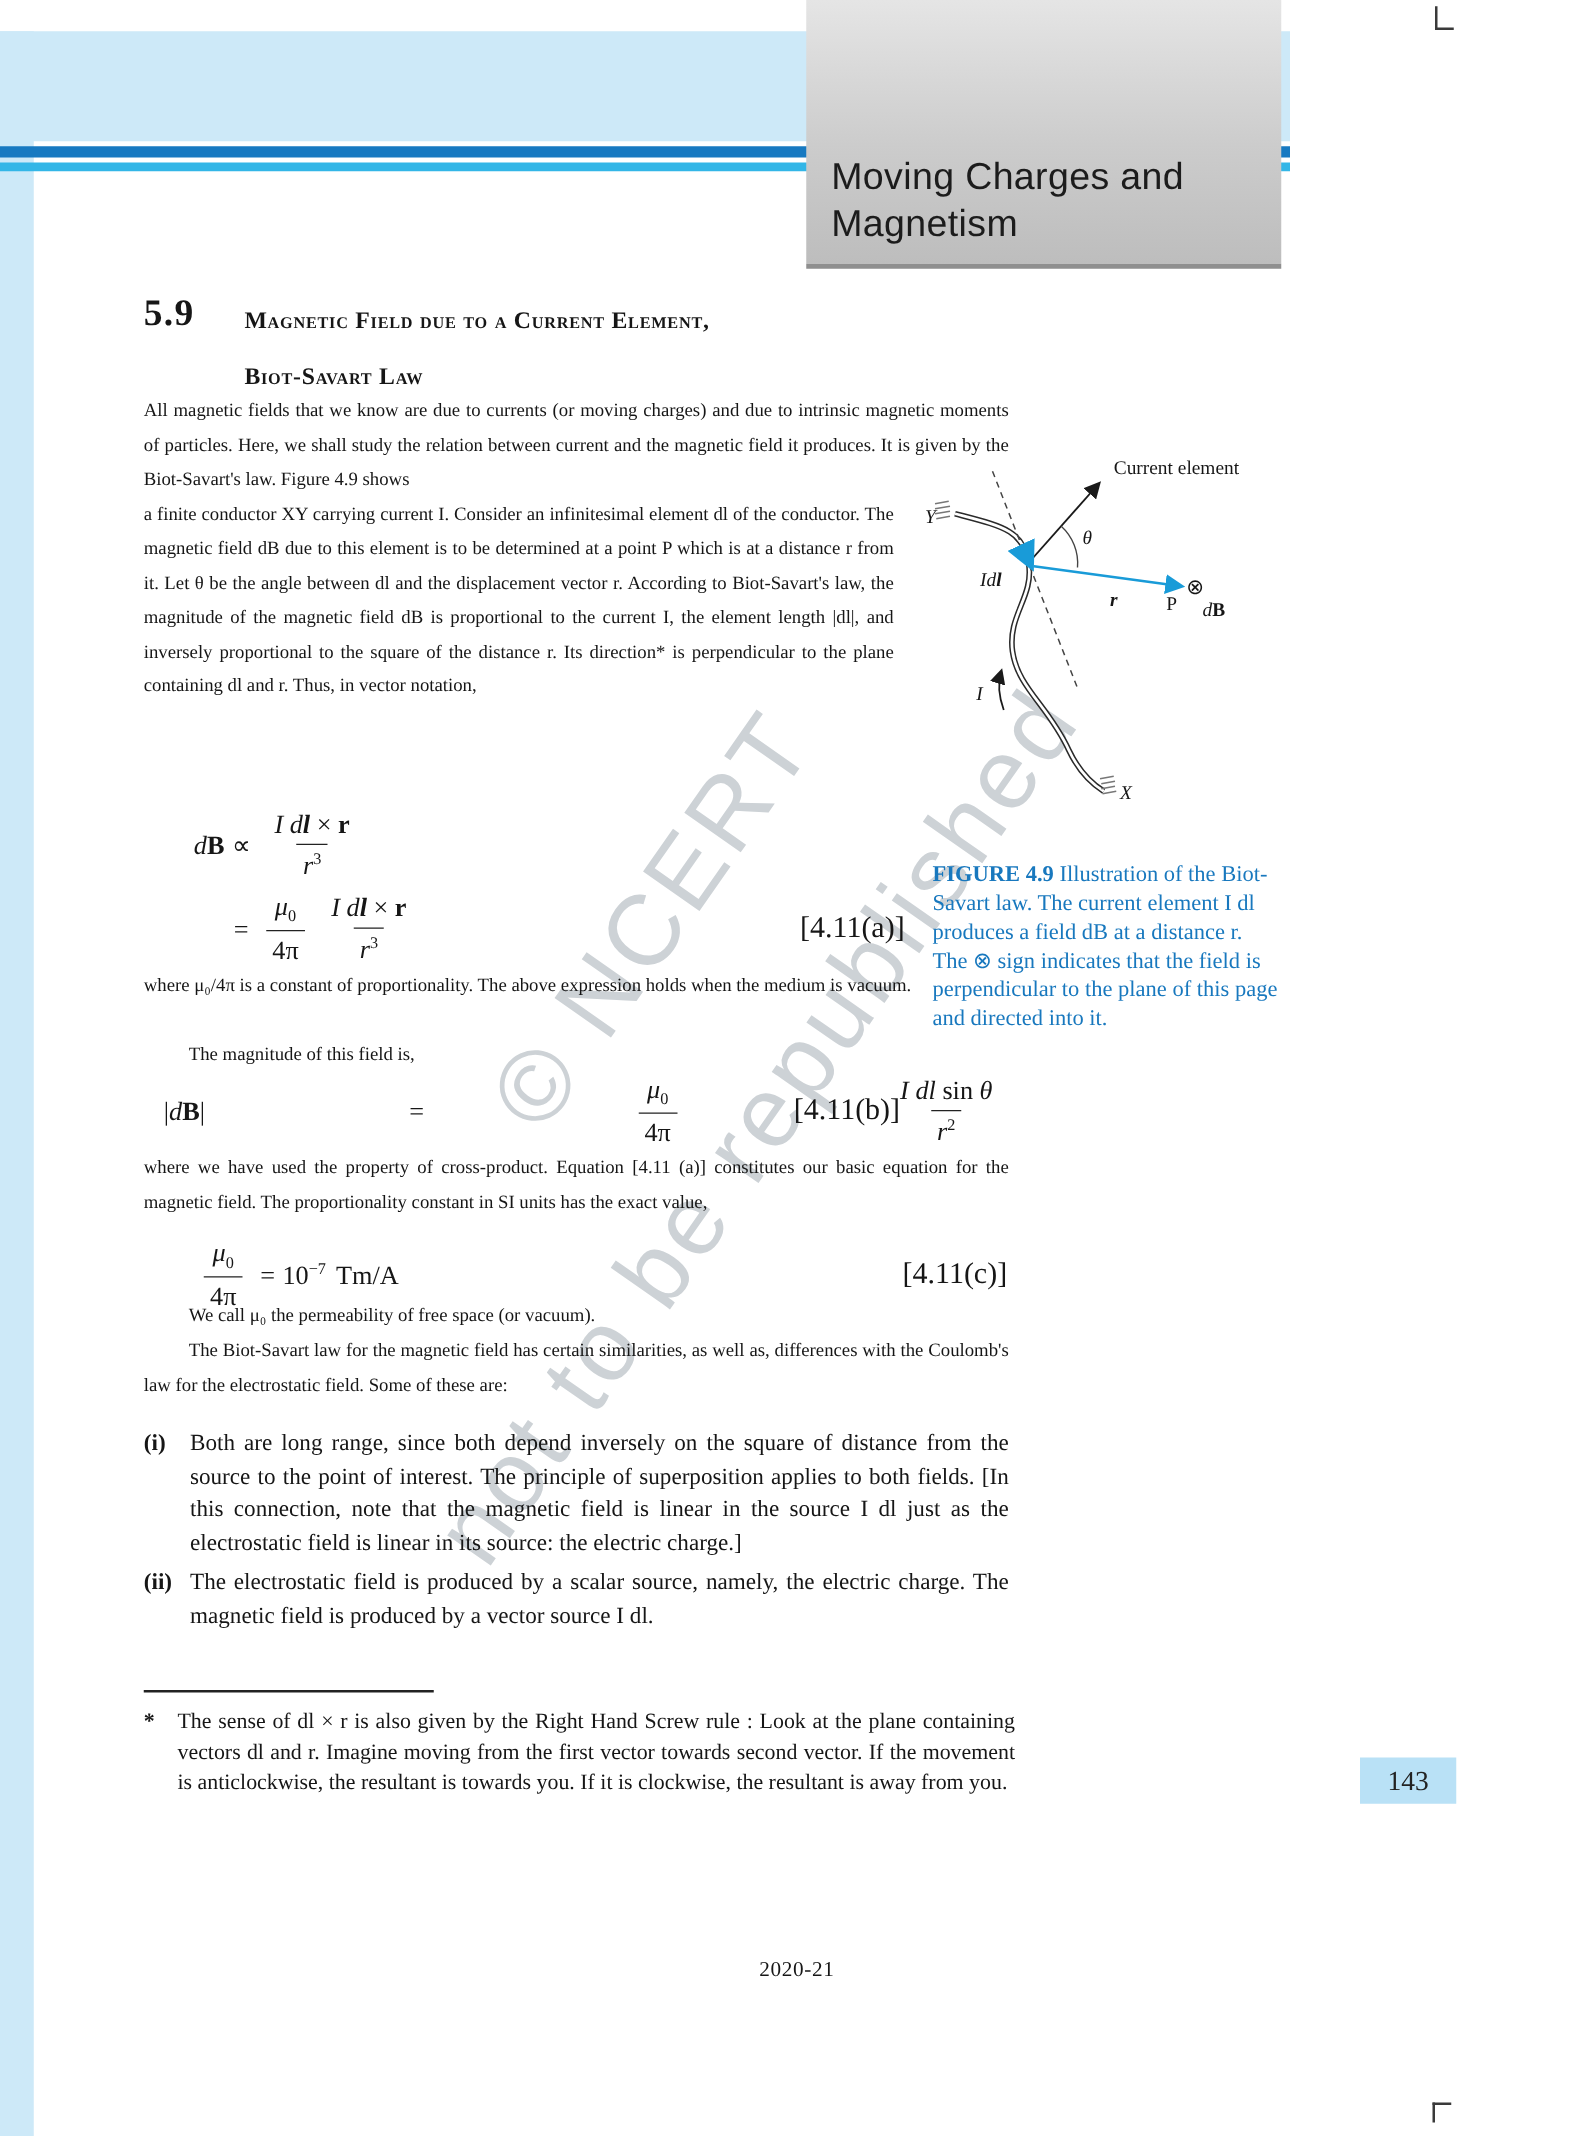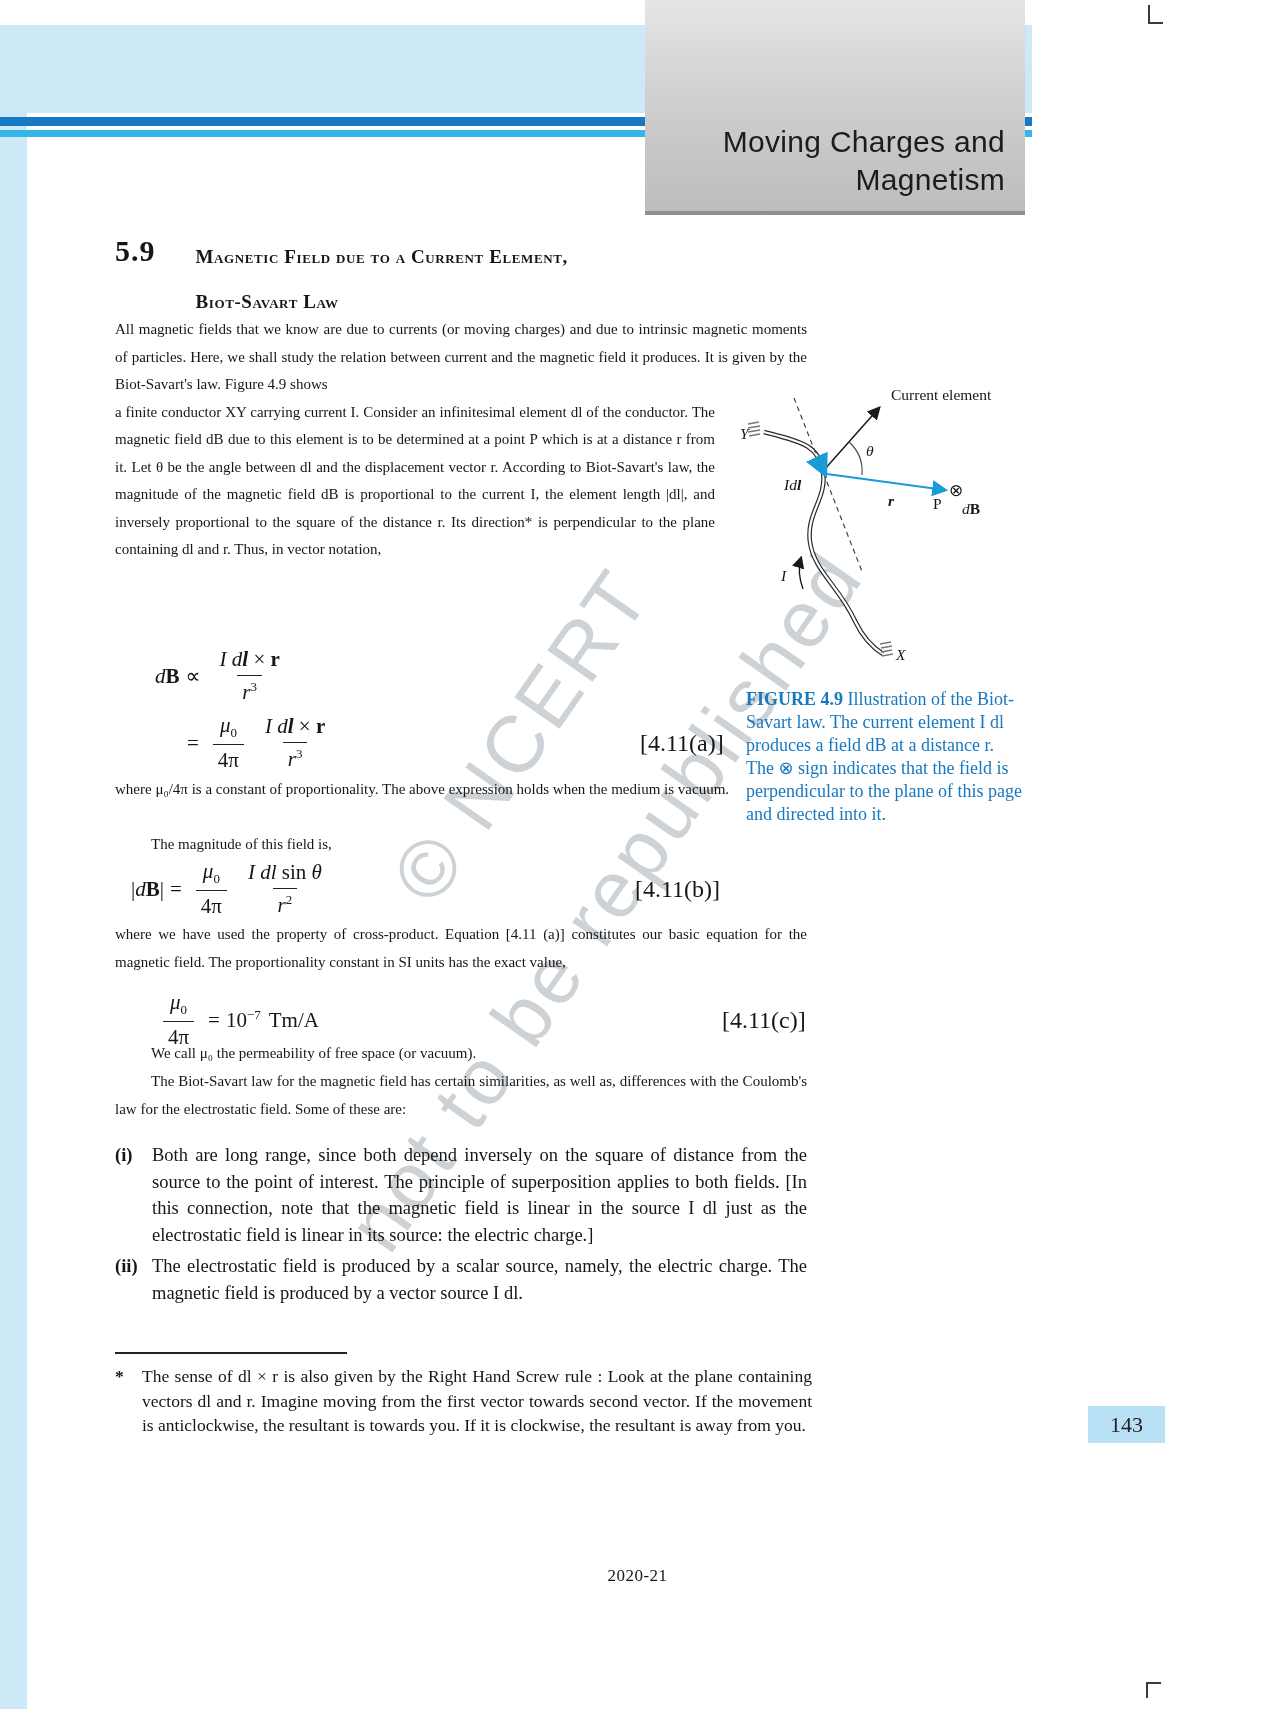--- a/index.html
+++ b/index.html
@@ -10,21 +10,21 @@
   .left-bar   { position:absolute; left:0; top:25px; width:27px; bottom:0; background:#cde9f8; }
   .top-band   { position:absolute; left:0; top:25px; width:1032px; height:88px; background:#cde9f8; }
   .stripe-dark{ position:absolute; left:0; top:117px; width:1032px; height:9px; background:#1779c1; }
   .stripe-cyan{ position:absolute; left:0; top:130px; width:1032px; height:7px; background:#33b6e7; }
   .chapter-box{ position:absolute; left:645px; top:0; width:380px; height:215px;
                 background:linear-gradient(180deg,#e5e5e5 0%,#cccccc 55%,#bdbdbd 100%);
                 border-bottom:4px solid #8f8f8f; z-index:3;
                 display:flex; align-items:flex-end; justify-content:center;
                 padding-bottom:12px; box-sizing:border-box; }
   .chapter-title { font-family:"Liberation Sans", sans-serif; font-size:30px; line-height:38px;
-                   text-align:right; color:#1c1c1c; width:340px; letter-spacing:0.3px; }
+                   text-align:left; color:#1c1c1c; width:340px; letter-spacing:0.3px; }
   .crop-tr { position:absolute; left:1148px; top:5px;  width:13px; height:17px;
              border-left:2px solid #3a3a3a; border-bottom:2px solid #3a3a3a; }
   .crop-br { position:absolute; left:1146px; top:1682px; width:13px; height:14px;
              border-left:2px solid #3a3a3a; border-top:2px solid #3a3a3a; }
 
   
   .wm  { position:absolute; font-family:"Liberation Sans", sans-serif; color:#cdd2d6;
          z-index:1; white-space:nowrap; transform:rotate(-55deg); letter-spacing:4px; }
   .wm1 { left:330px; top:690px; font-size:80px; }
   .wm2 { left:190px; top:855px; font-size:80px; }
@@ -48,21 +48,21 @@
   .p3 { top:831px; text-indent:36px; }
   .p4 { top:921px; }
   .p5 { top:1040px; text-indent:36px; }
   .p6 { top:1068px; text-indent:36px; }
 
   
   .eq { position:absolute; left:115px; width:692px; display:flex; align-items:center;
         font-size:21px; box-sizing:border-box; }
   .eq-a1 { top:645px; padding-left:40px; height:62px; }
   .eq-a2 { top:712px; padding-left:66px; height:62px; }
-  .eq-b  { top:858px; padding-left:16px; height:62px; }
+  .eq-b  { top:858px; padding-left:16px; height:62px;justify-content:space-between; }
   .eq-c  { top:991px; padding-left:40px; height:58px; }
   .frac { display:inline-flex; flex-direction:column; align-items:center; margin:0 8px; text-align:center; }
   .frac .num { padding:0 5px 3px; white-space:nowrap; }
   .frac .den { border-top:1.6px solid #222; padding:3px 5px 0; white-space:nowrap; }
   .eq-rel { margin:0 6px; }
   .eq sub, .eq sup { font-size:13px; }
   .eq .unit { margin-left:8px; }
   .eq-label { position:absolute; top:50%; transform:translateY(-50%); font-size:24px; }
   .eq-a2 .eq-label { left:525px; }
   .eq-b  .eq-label { left:520px; }
@@ -78,21 +78,21 @@
   .list-text { flex:1; text-align:justify; }
 
   
   .fn-rule { position:absolute; left:115px; top:1352px; width:232px; border-top:2.2px solid #222; }
   .footnote { position:absolute; left:115px; top:1364px; width:697px; display:flex;
               font-size:17.5px; line-height:24.5px; }
   .fn-marker { width:27px; flex:none; font-weight:bold; }
   .fn-text { flex:1; text-align:justify; }
 
   
-  .figure { position:absolute; left:728px; top:382px; width:310px; height:300px; }
+  .figure { position:absolute; left:728px; top:361px; width:310px; height:300px; }
   .figure svg { width:100%; height:100%; }
   .fig-label { font-family:"Liberation Serif", serif; font-size:15.5px; fill:#161616; }
   .it  { font-style:italic; }
   .b   { font-weight:bold; }
   .otimes { font-size:17px; }
   .fig-caption { position:absolute; left:746px; top:688px; width:276px; text-align:left;
                  color:#1878be; font-size:18px; line-height:23px; }
   .fig-caption .fig-tag { font-weight:bold; }
 
   

